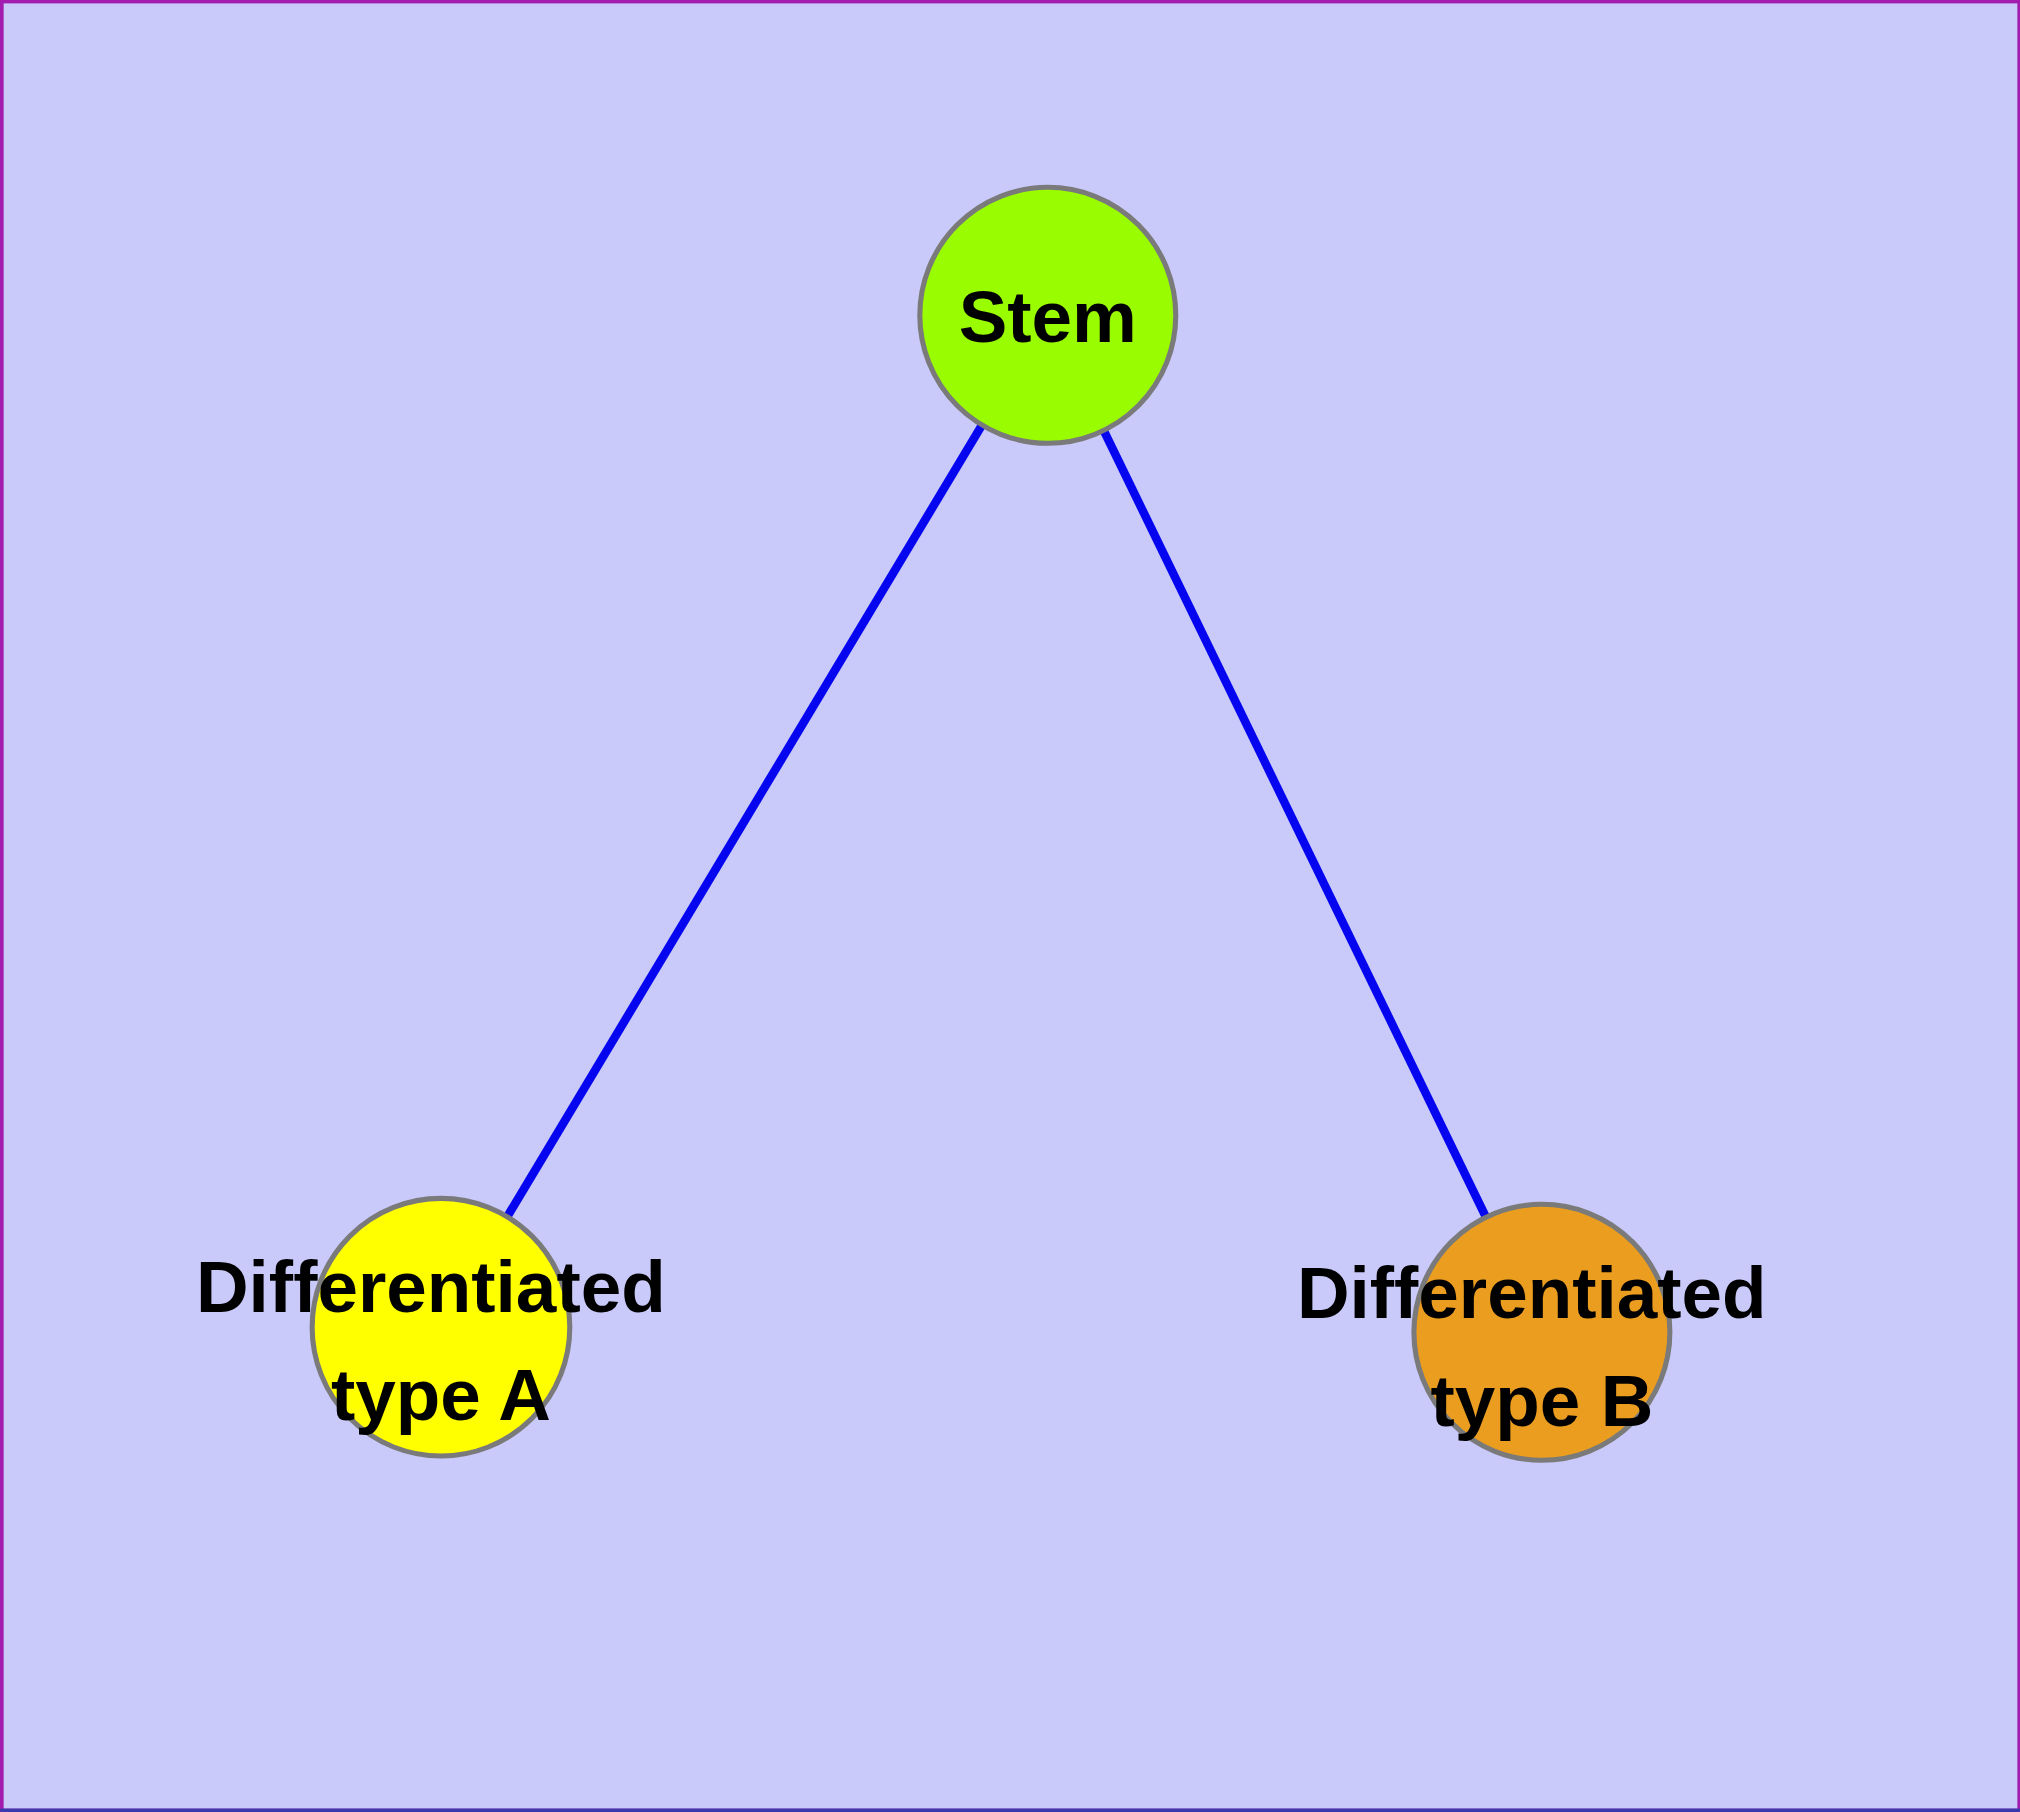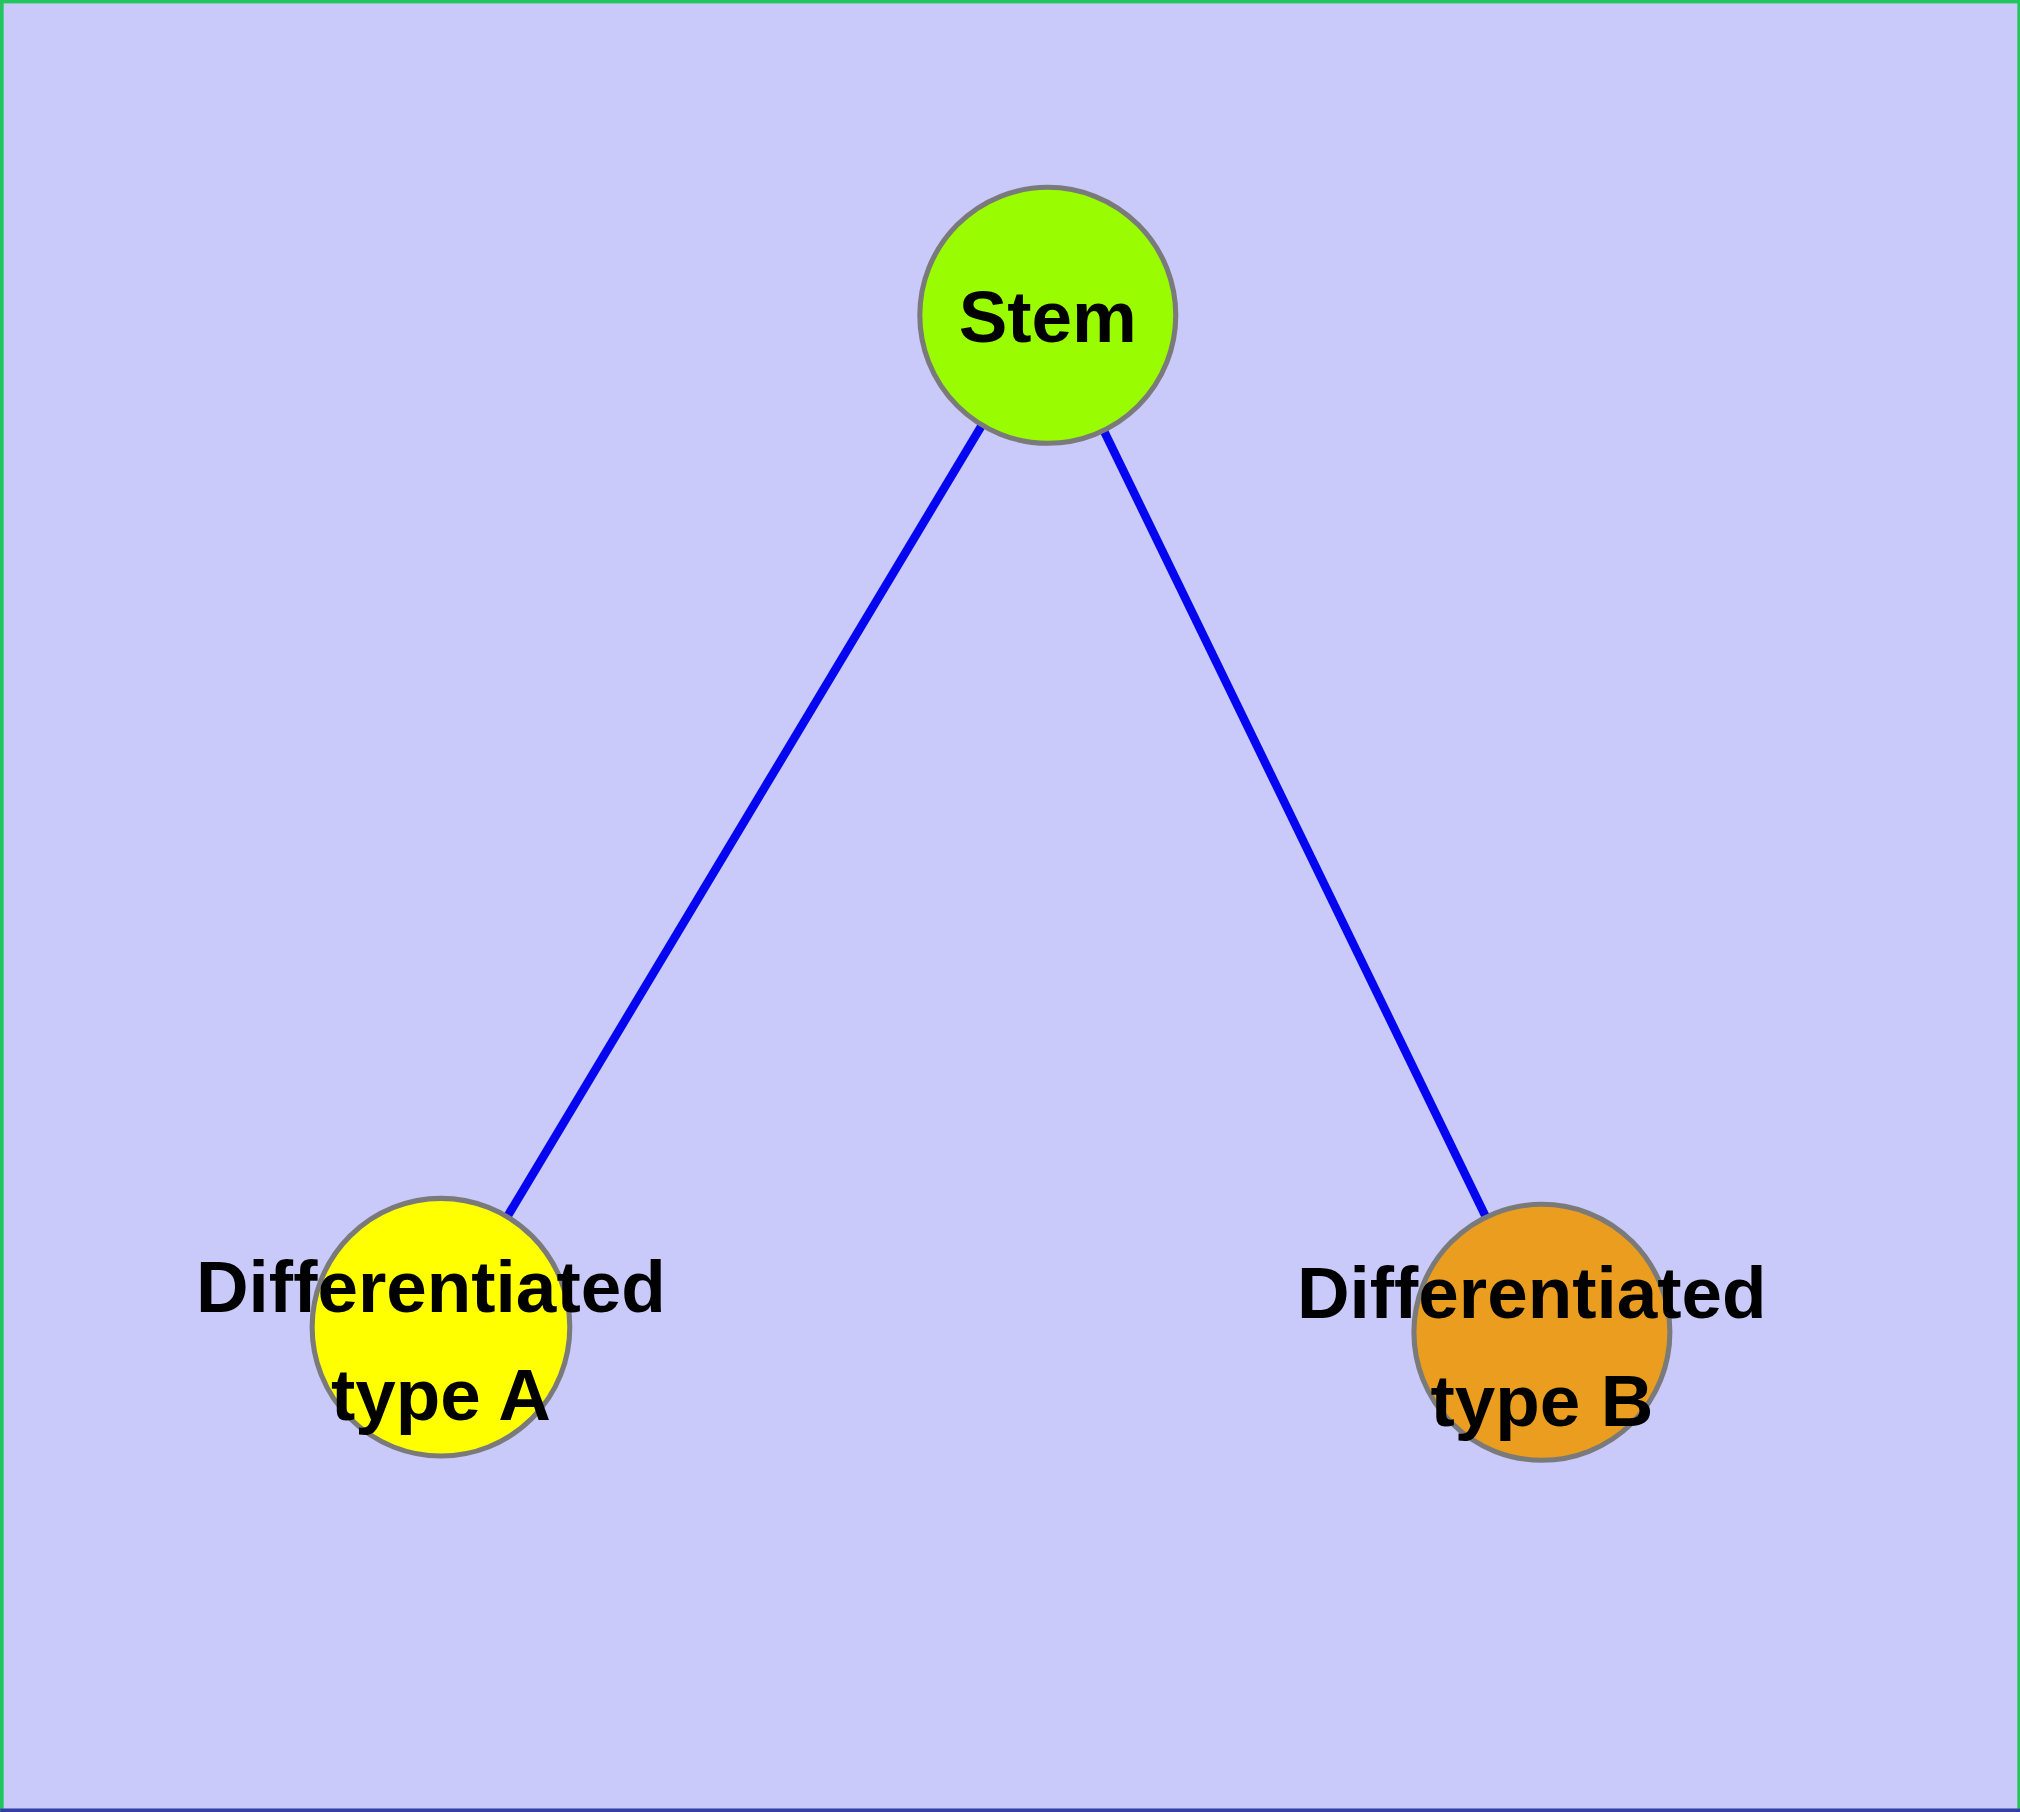--- a/index.html
+++ b/index.html
@@ -5,21 +5,21 @@
   html, body {
     margin: 0;
     padding: 0;
     background: #ffffff;
     font-family: "Liberation Sans", sans-serif;
   }
   #screen {
     position: relative;
     width: 2021px;
     height: 1812px;
-    background: #22c55e;
+    background: #a21caf;
     overflow: hidden;
   }
   #graph-svg {
     display: block;
     width: 2021px;
     height: 1812px;
   }
   .edge {
     fill: none;
   }

